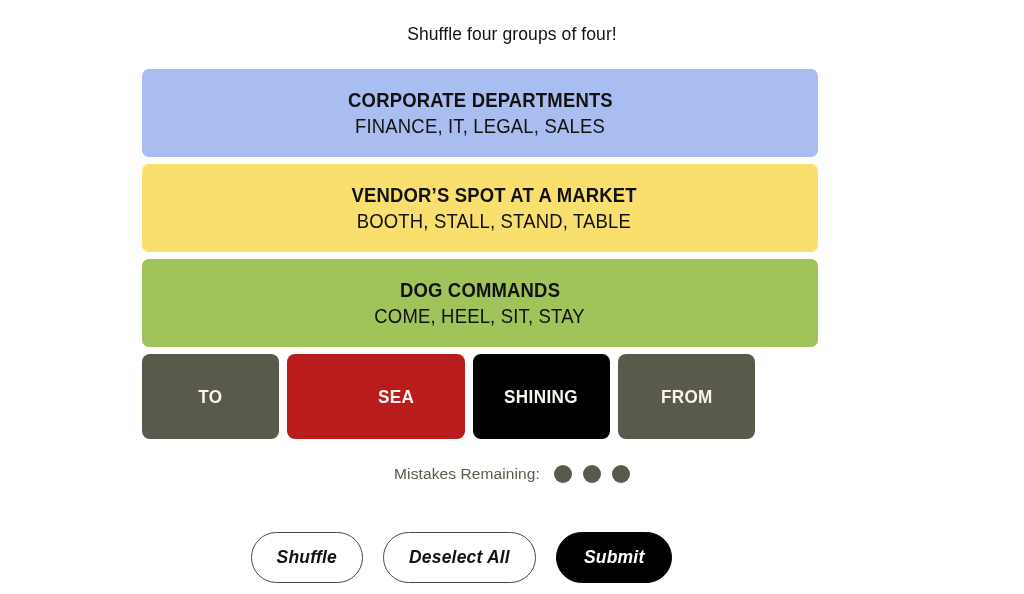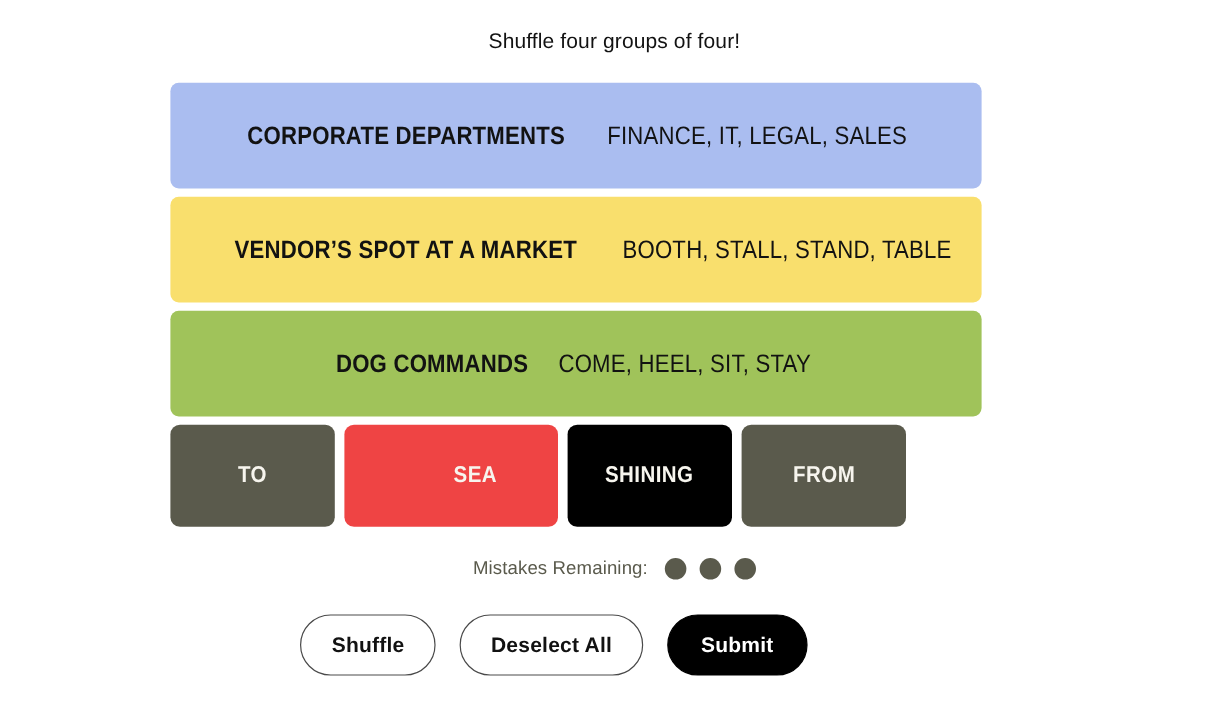--- a/index.html
+++ b/index.html
@@ -42,21 +42,21 @@
     width: 676px;
   }
 
   
   .solved-row {
     width: 676px;
     height: 88px;
     border-radius: 7px;
     margin-bottom: 7px;
     display: flex;
-    flex-direction: row;
+    flex-direction: column;
     align-items: center;
     justify-content: center;
     color: #121212;
     font-family: "Liberation Sans Narrow", "Liberation Sans", sans-serif;
     overflow: hidden;
   }
   .solved-row .cat {
     font-size: 21px;
     font-weight: 700;
     letter-spacing: 0.2px;
@@ -122,26 +122,27 @@
     height: 18px;
     border-radius: 50%;
     background: #5a5a4c;
     display: inline-block;
   }
 
   
   .button-row {
     position: absolute;
     left: 0;
-    top: 512px;
+    top: 532px;
     width: 923px;
     display: flex;
     justify-content: center;
     align-items: center;
     gap: 20px;
+    font-style: italic;
   }
   .btn {
     height: 51px;
     border-radius: 26px;
     padding: 0 25px;
     font-family: "Liberation Sans Narrow", "Liberation Sans", sans-serif;
     font-size: 17.5px;
     font-weight: 700;
     letter-spacing: 0.2px;
     display: flex;
@@ -185,21 +186,21 @@
 
     <div class="solved-row" style="background: rgb(160, 195, 90);">
       <div class="cat">DOG COMMANDS</div>
       <div class="members">COME, HEEL, SIT, STAY</div>
     </div>
 
     <div class="tile-row">
       <div class="tile" style="background: rgb(90, 90, 76);">
         <span>TO</span>
       </div>
-      <div class="tile" style="background: #ef4444; padding-left: 40px;">
+      <div class="tile" style="background: #b91c1c; padding-left: 40px;">
         <span>SEA</span>
       </div>
       <div class="tile" style="background: #000000;">
         <span>SHINING</span>
       </div>
       <div class="tile" style="background: rgb(90, 90, 76);">
         <span>FROM</span>
       </div>
     </div>
 

